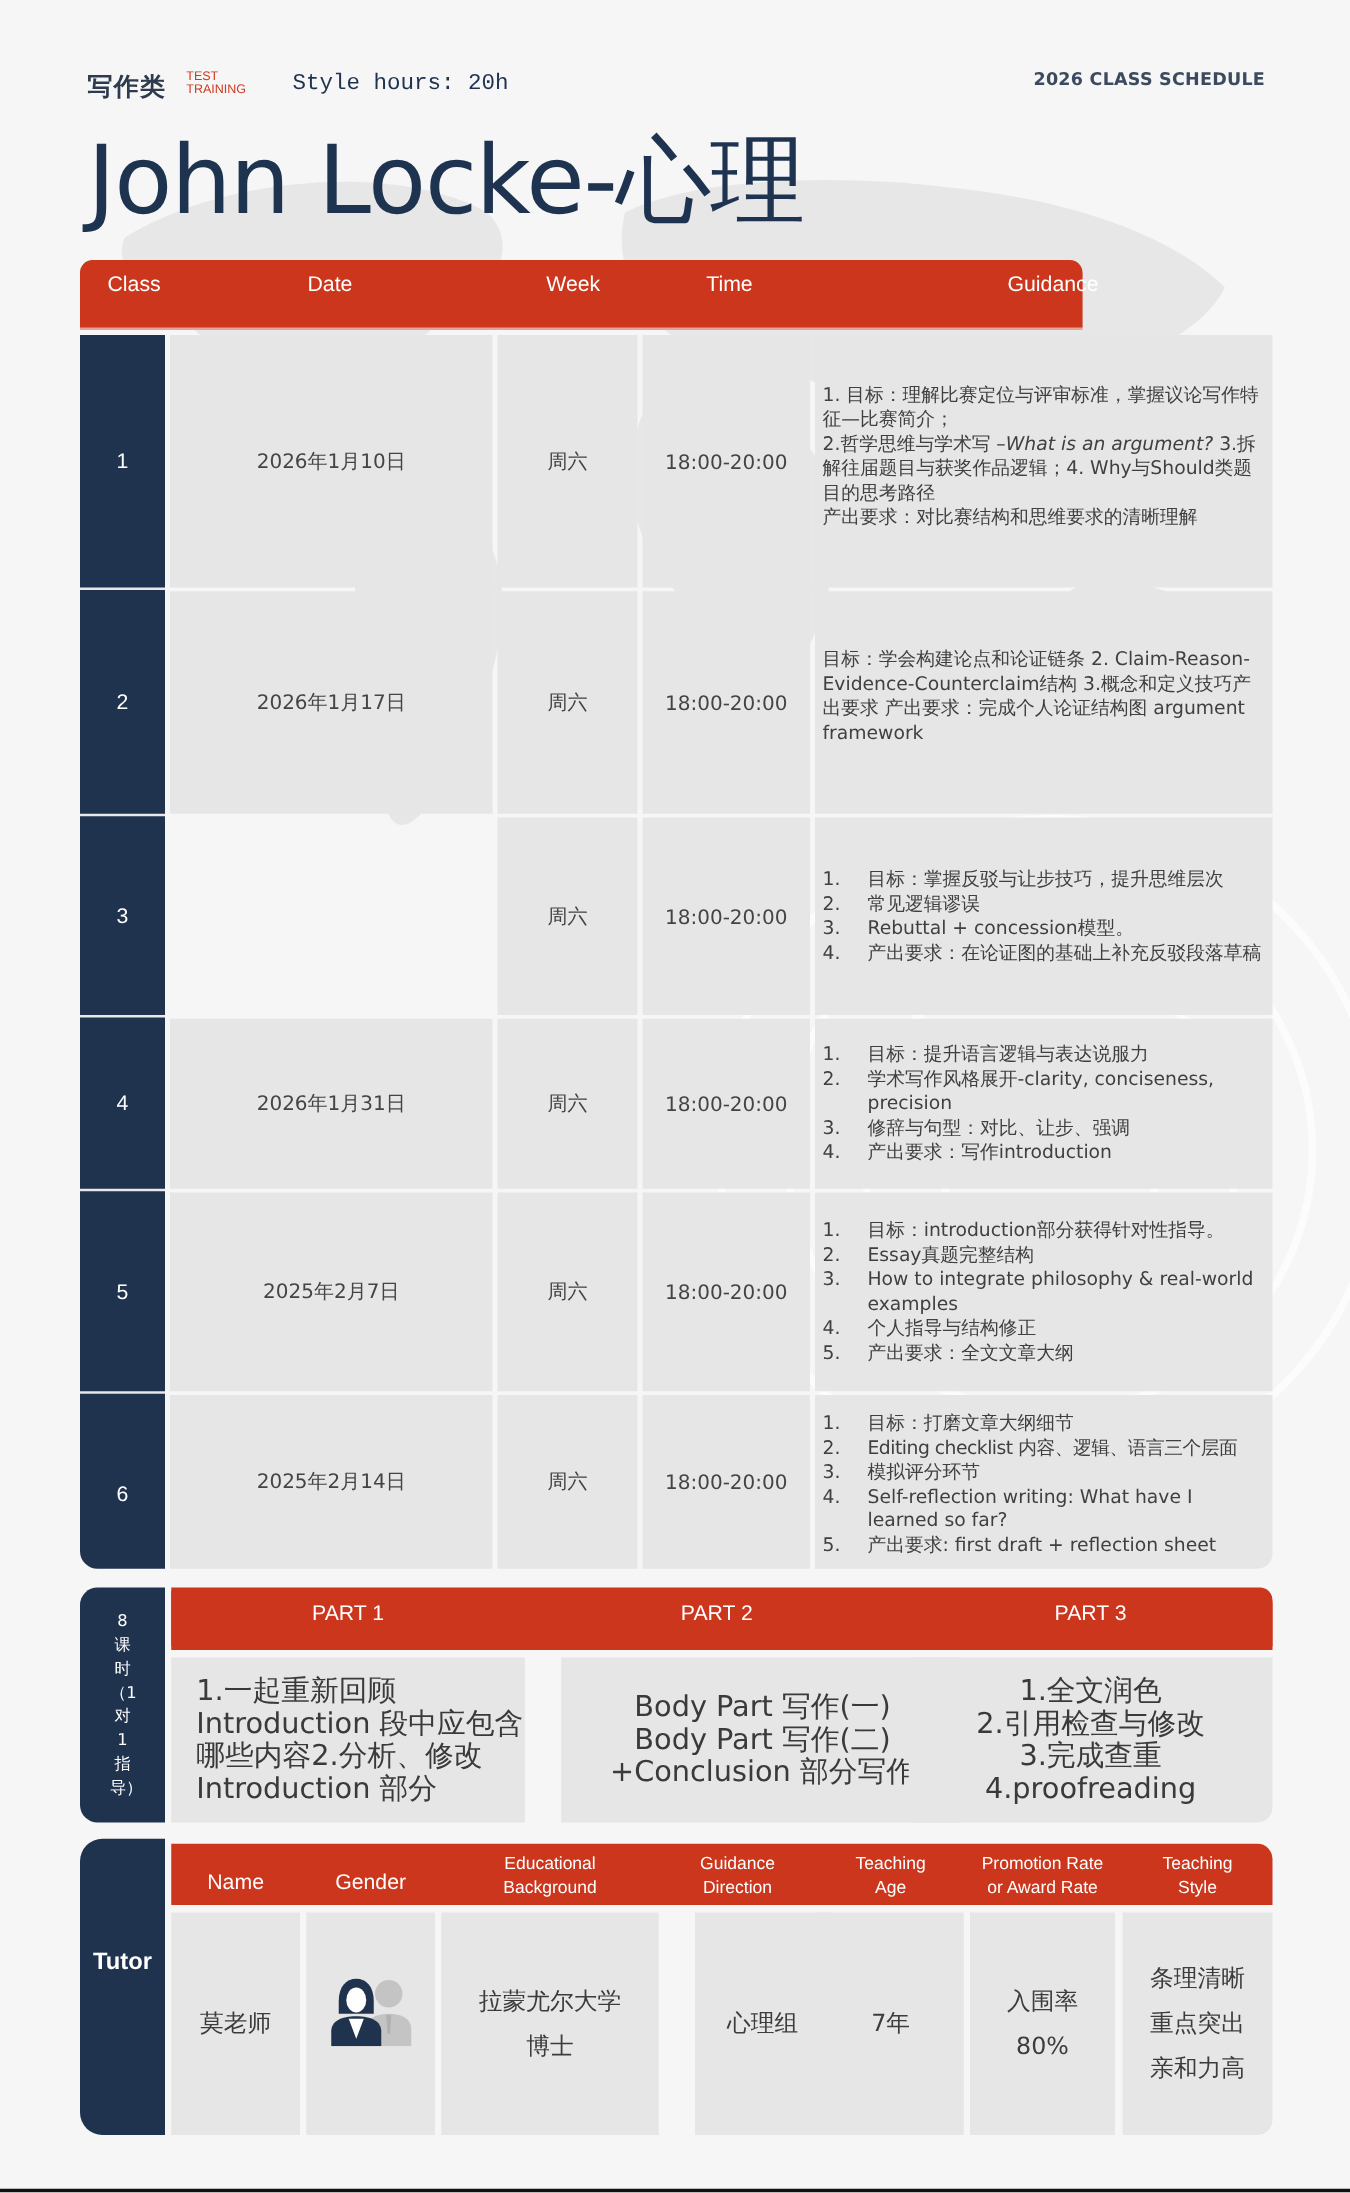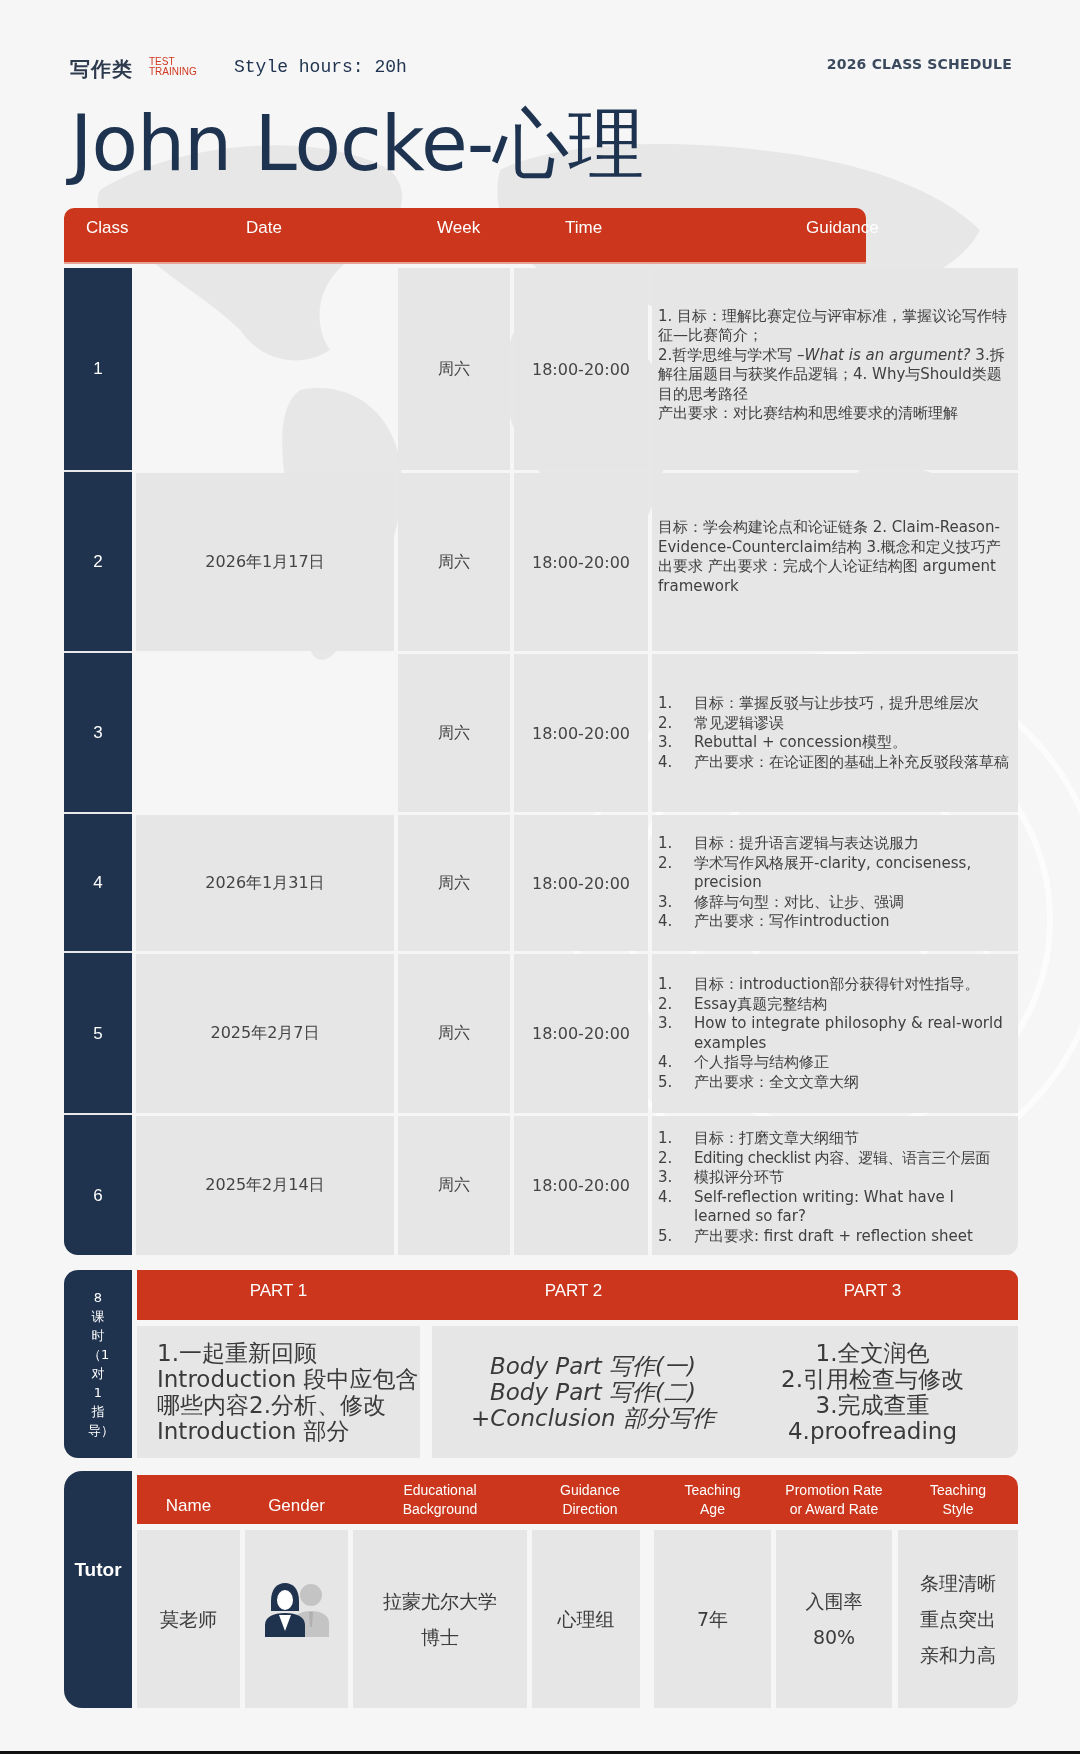--- a/index.html
+++ b/index.html
@@ -87,20 +87,21 @@
   <div class="th" style="left:182px">Date</div>
   <div class="th" style="left:373px">Week</div>
   <div class="th" style="left:501px">Time</div>
   <div class="th" style="left:742px">Guidance</div>
 </div>
 
 <div class="abs navy" style="left:64px;top:268px;width:68px;height:987px;border-radius:0 0 0 14px;"></div>
 
 <div class="abs" style="left:0;top:268px;width:1080px;height:202px;">
   <div class="abs row-num" style="left:64px;top:0;width:68px;height:202px;color:#fff">1</div>
+  <div class="abs cell row-text" style="left:136px;top:0;width:258px;height:202px">2026年1月10日</div>
   <div class="abs cell row-text" style="left:398px;top:0;width:112px;height:202px">周六</div>
   <div class="abs cell row-text" style="left:514px;top:0;width:134px;height:202px">18:00-20:00</div>
   <div class="abs cell details" style="left:652px;top:0;width:366px;height:202px">
     <div class="details-inner" style="margin-top:-8px">
       <div>1. 目标：理解比赛定位与评审标准，掌握议论写作特征—比赛简介；</div>
       <div><span>2.哲学思维与学术写 –</span><em>What is an argument?</em><span> 3.拆解往届题目与获奖作品逻辑；4. Why与Should类题目的思考路径</span></div>
       <div>产出要求：对比赛结构和思维要求的清晰理解</div>
     </div>
   </div>
 </div>
@@ -244,21 +245,21 @@
   <div class="th" style="left:590px;width:291px;text-align:center;top:8px">PART 3</div>
 </div>
 <div class="abs cell part-cell" style="left:137px;top:1326px;width:283px;height:132px;justify-content:flex-start;text-align:left;padding-left:20px;">
   <div>
     <div>1.一起重新回顾</div>
     <div style="white-space:nowrap">Introduction 段中应包含</div>
     <div>哪些内容2.分析、修改</div>
     <div>Introduction 部分</div>
   </div>
 </div>
-<div class="abs cell part-cell" style="left:432px;top:1326px;width:322px;height:132px;font-style:italic;">
+<div class="abs cell part-cell" style="left:449px;top:1326px;width:322px;height:132px;">
   <div>
     <div>Body Part 写作(一)</div>
     <div>Body Part 写作(二)</div>
     <div style="white-space:nowrap">+Conclusion 部分写作</div>
   </div>
 </div>
 <div class="abs cell part-cell" style="left:727px;top:1326px;width:291px;height:132px;border-radius:0 0 12px 0;">
   <div>
     <div>1.全文润色</div>
     <div>2.引用检查与修改</div>
@@ -308,21 +309,21 @@
       <path d="M6 56 L6 44 C6 36 14 32 26 32 C38 32 46 36 46 44 L46 56 Z"></path>
     </g>
     <ellipse cx="26" cy="19" rx="8" ry="10" fill="#ffffff"></ellipse>
     <path d="M20 34 L26 50 L32 34 Z" fill="#ffffff"></path>
   </svg>
 </div>
 <div class="abs cell tutor-cell" style="left:353px;top:1530px;width:174px;height:178px;">
   <div>拉蒙尤尔大学</div>
   <div>博士</div>
 </div>
-<div class="abs cell tutor-cell" style="left:532px;top:1530px;width:108px;height:178px;">心理组</div>
+<div class="abs cell tutor-cell" style="left:556px;top:1530px;width:108px;height:178px;">心理组</div>
 <div class="abs cell tutor-cell" style="left:654px;top:1530px;width:117px;height:178px;">7年</div>
 <div class="abs cell tutor-cell" style="left:776px;top:1530px;width:116px;height:178px;">
   <div>入围率</div>
   <div>80%</div>
 </div>
 <div class="abs cell tutor-cell" style="left:898px;top:1530px;width:120px;height:178px;border-radius:0 0 12px 0;">
   <div>条理清晰</div>
   <div>重点突出</div>
   <div>亲和力高</div>
 </div>

